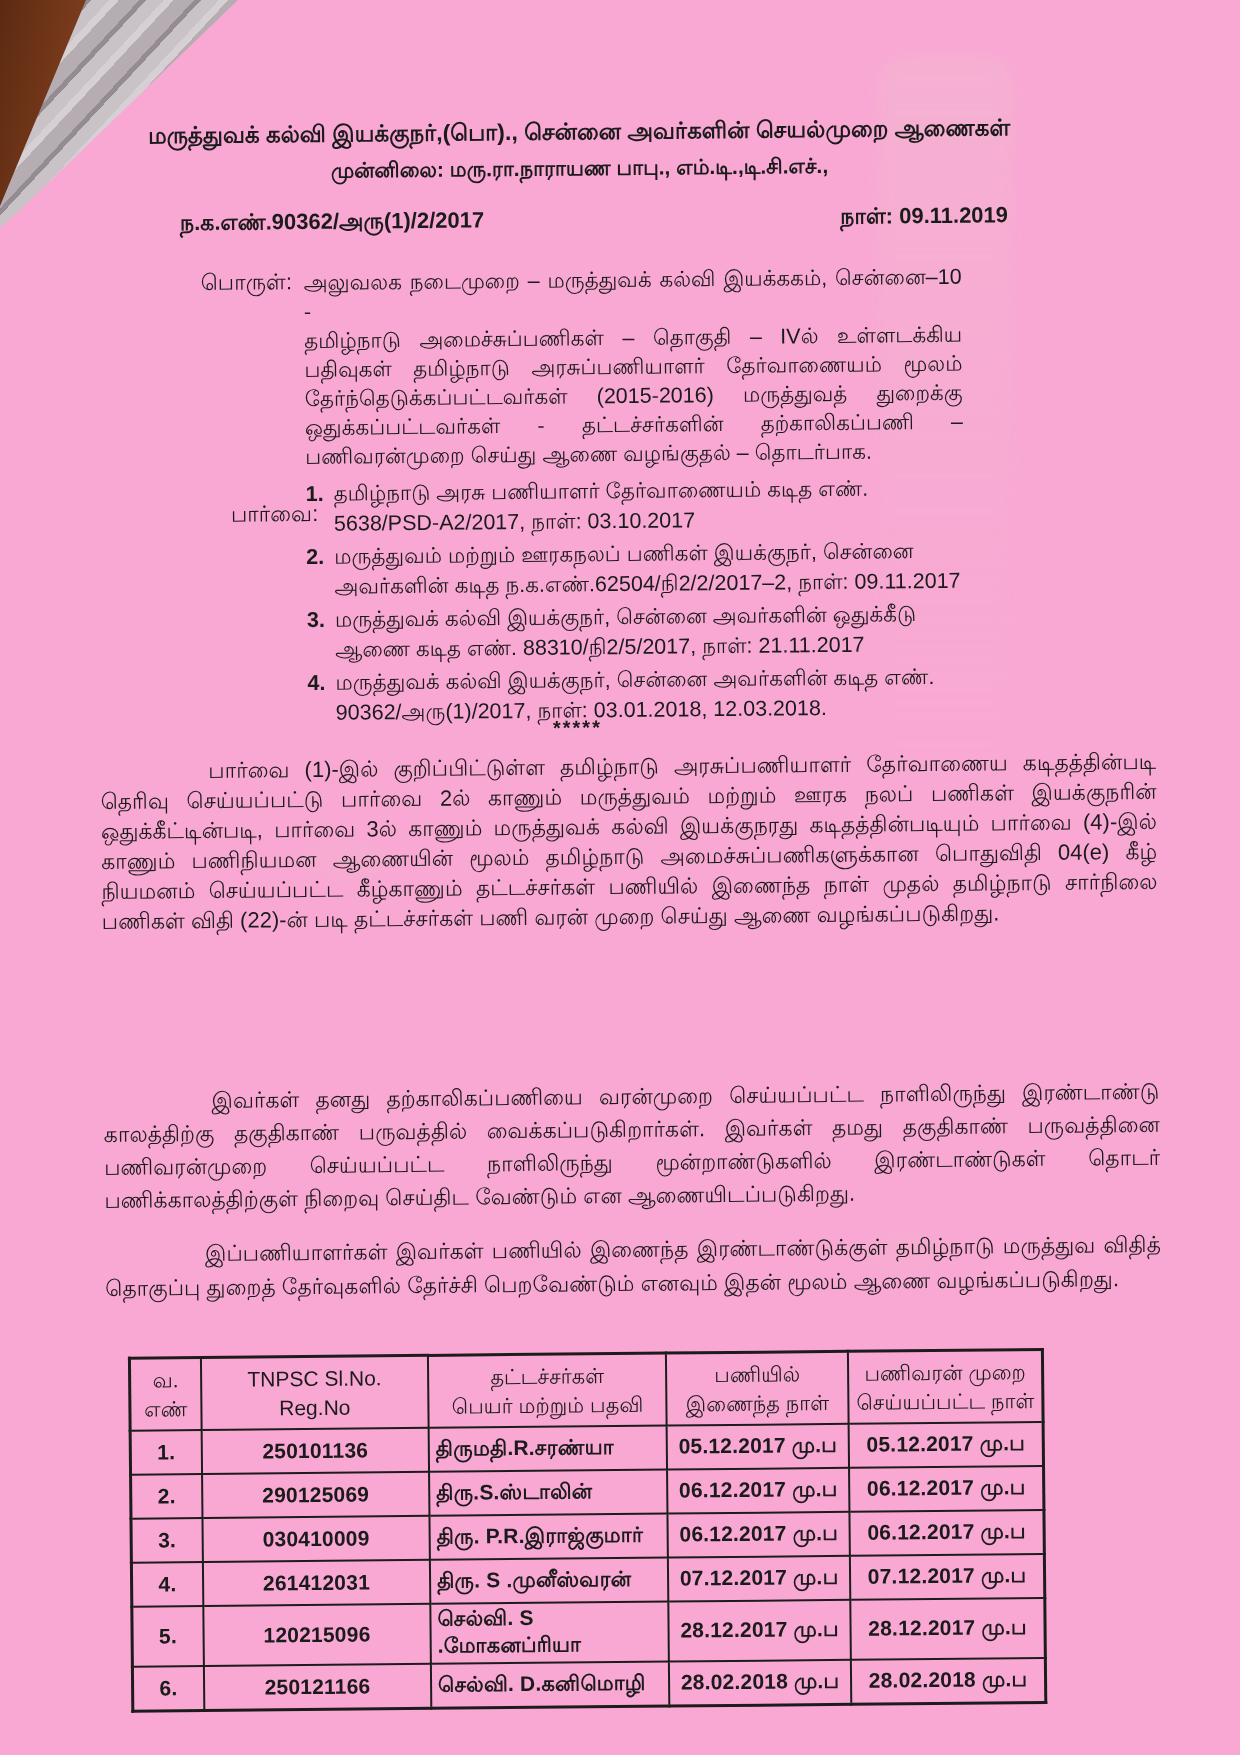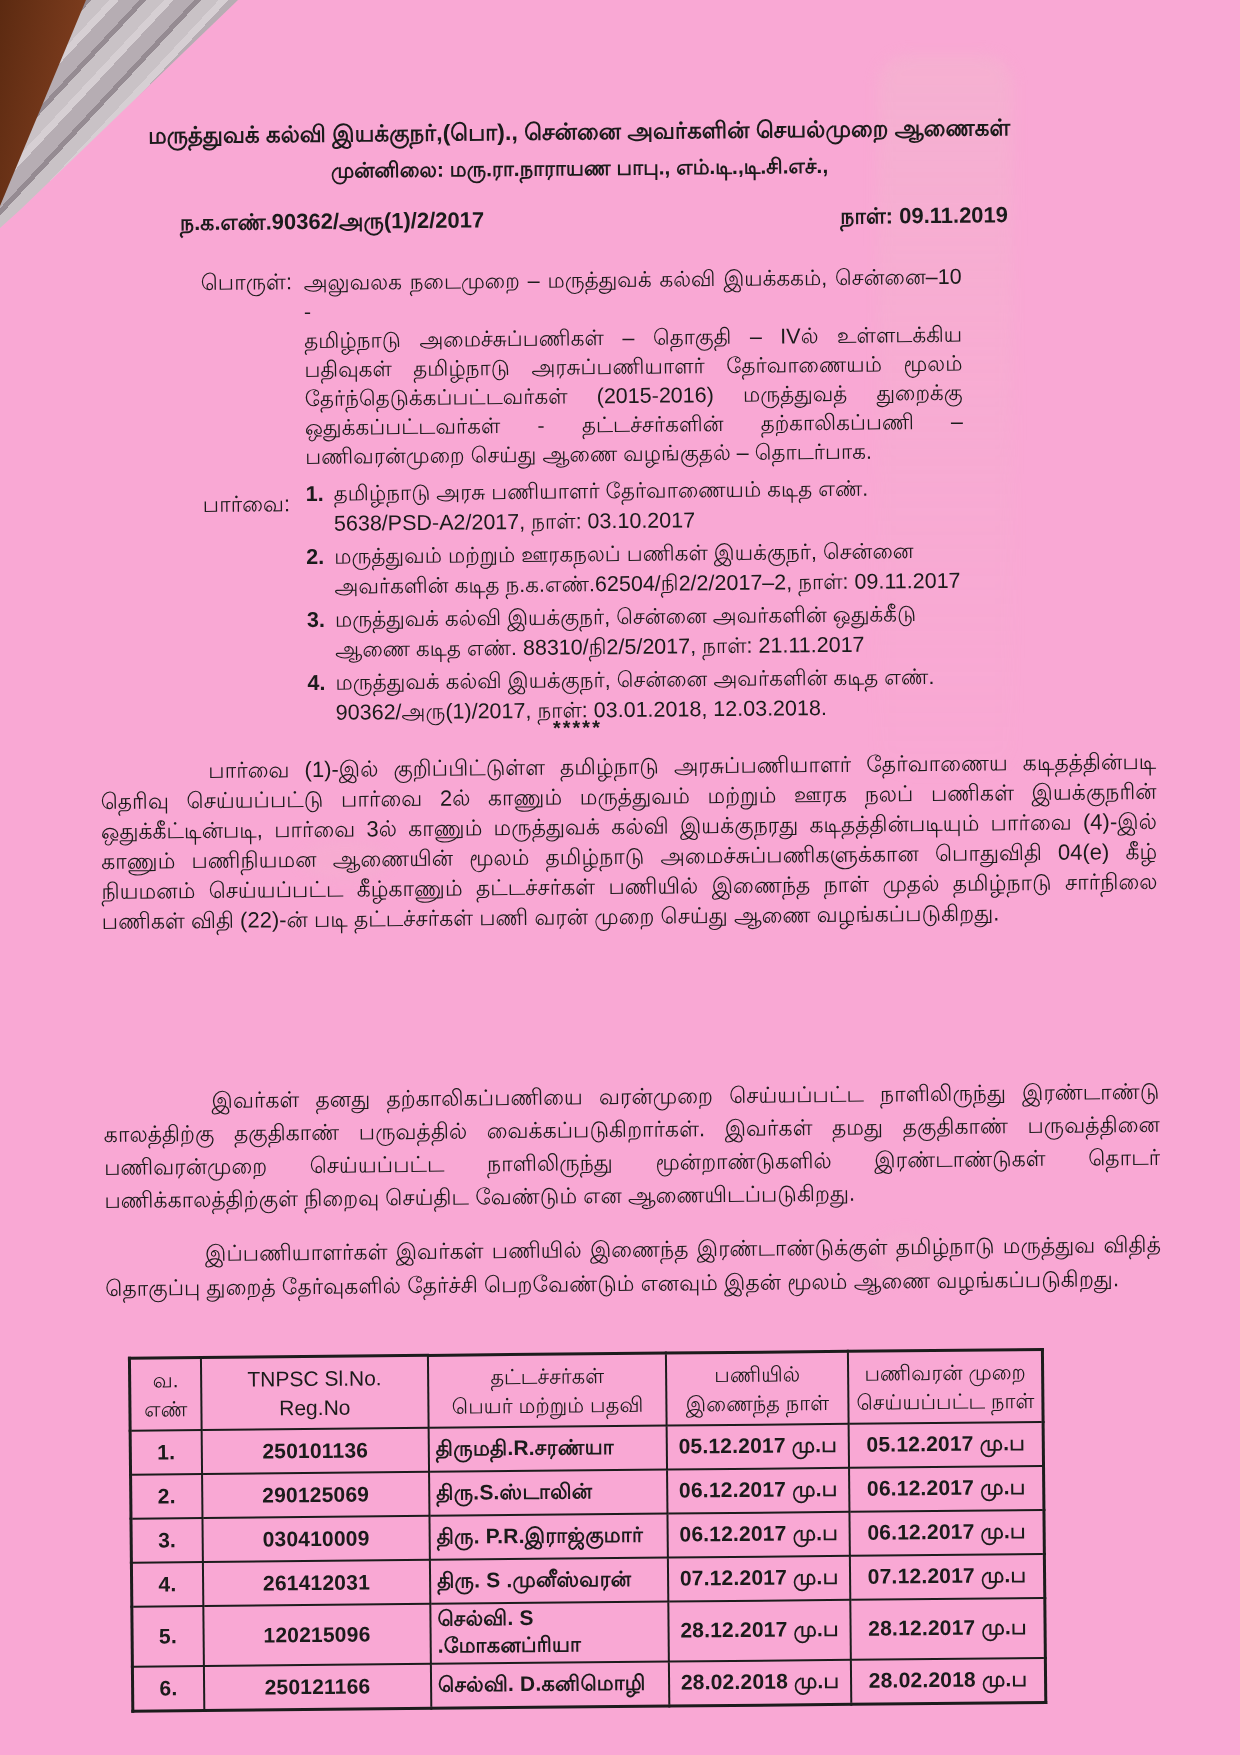--- a/index.html
+++ b/index.html
@@ -82,21 +82,21 @@
     <span class="lbl" style="top:266px;font-weight:400;">பொருள்:</span>
     <div class="subject-lines">
       <div class="jline">அலுவலக நடைமுறை – மருத்துவக் கல்வி இயக்ககம், சென்னை–10 -</div>
       <div class="jline">தமிழ்நாடு அமைச்சுப்பணிகள் – தொகுதி – IVல் உள்ளடக்கிய</div>
       <div class="jline">பதிவுகள் தமிழ்நாடு அரசுப்பணியாளர் தேர்வாணையம் மூலம்</div>
       <div class="jline">தேர்ந்தெடுக்கப்பட்டவர்கள் (2015-2016) மருத்துவத் துறைக்கு</div>
       <div class="jline">ஒதுக்கப்பட்டவர்கள் - தட்டச்சர்களின் தற்காலிகப்பணி –</div>
       <div class="jline">பணிவரன்முறை செய்து ஆணை வழங்குதல் – தொடர்பாக.</div>
     </div>
 
-    <span class="lbl" style="top:488px;">பார்வை:</span>
+    <span class="lbl" style="top:498px;margin-left:28px;">பார்வை:</span>
     <div class="refs">
       <div class="ref-item">
         <span class="num">1.</span>
         <span>தமிழ்நாடு அரசு பணியாளர் தேர்வாணையம் கடித எண். 5638/PSD-A2/2017, நாள்: 03.10.2017</span>
       </div>
       <div class="ref-item">
         <span class="num">2.</span>
         <span>மருத்துவம் மற்றும் ஊரகநலப் பணிகள் இயக்குநர், சென்னை அவர்களின் கடித ந.க.எண்.62504/நி2/2/2017–2, நாள்: 09.11.2017</span>
       </div>
       <div class="ref-item">

